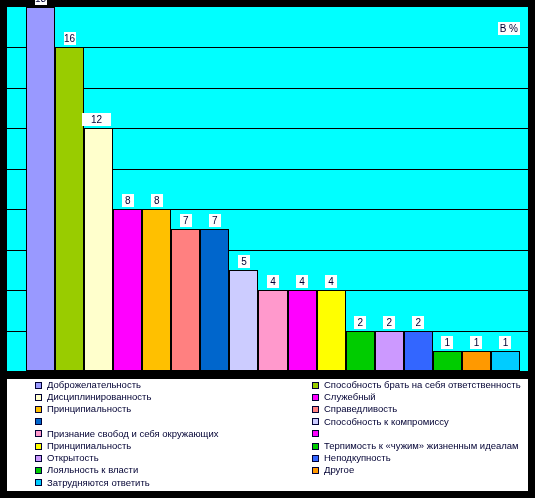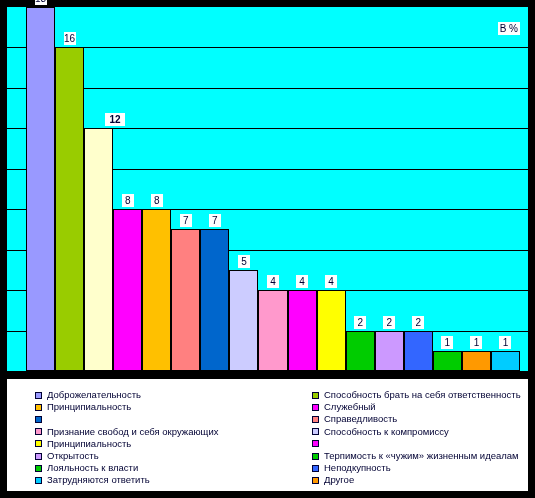--- a/index.html
+++ b/index.html
@@ -96,21 +96,21 @@
     top: 378px;
     width: 523px;
     height: 114px;
     background: #FFFFFF;
     border: 1px solid #000000;
     box-sizing: border-box;
   }
 
   .legend-col {
     position: absolute;
-    top: 10px;
+    top: 0;
   }
   #legend-col-left  { left: 28px;  width: 240px; }
   #legend-col-right { left: 305px; width: 225px; }
 
   .legend-item {
     display: flex;
     align-items: center;
     height: 12.2px;
     white-space: nowrap;
   }
@@ -146,21 +146,21 @@
         <div class="gridline" style="top: 80.8889px;"></div>
         <div class="gridline" style="top: 40.4444px;"></div>
       </div>
 
     <div id="bars-layer">
         <div class="bar" style="left: 19px; width: 29.0588px; height: 364px; background: rgb(153, 153, 255);"></div>
         <div class="bar-value" style="left: 27.5294px; width: 12px; top: -15px;">18</div>
         <div class="bar" style="left: 48.0588px; width: 29.0588px; height: 323.556px; background: rgb(153, 204, 0);"></div>
         <div class="bar-value" style="left: 56.5882px; width: 12px; top: 25.4444px;">16</div>
         <div class="bar" style="left: 77.1176px; width: 29.0588px; height: 242.667px; background: rgb(255, 255, 204);"></div>
-        <div class="bar-value" style="left: 98px; width: 20px; top: 106.333px; font-weight: bold;">12</div>
+        <div class="bar-value" style="left: 75px; width: 29px; top: 106.333px;">12</div>
         <div class="bar" style="left: 106.176px; width: 29.0588px; height: 161.778px; background: rgb(255, 0, 255);"></div>
         <div class="bar-value" style="left: 114.706px; width: 12px; top: 187.222px;">8</div>
         <div class="bar" style="left: 135.235px; width: 29.0588px; height: 161.778px; background: rgb(255, 192, 0);"></div>
         <div class="bar-value" style="left: 143.765px; width: 12px; top: 187.222px;">8</div>
         <div class="bar" style="left: 164.294px; width: 29.0588px; height: 141.556px; background: rgb(255, 128, 128);"></div>
         <div class="bar-value" style="left: 172.824px; width: 12px; top: 207.444px;">7</div>
         <div class="bar" style="left: 193.353px; width: 29.0588px; height: 141.556px; background: rgb(0, 102, 204);"></div>
         <div class="bar-value" style="left: 201.882px; width: 12px; top: 207.444px;">7</div>
         <div class="bar" style="left: 222.412px; width: 29.0588px; height: 101.111px; background: rgb(204, 204, 255);"></div>
         <div class="bar-value" style="left: 230.941px; width: 12px; top: 247.889px;">5</div>
@@ -187,20 +187,24 @@
     <div id="axis-unit-label">В %</div>
   </div>
 
   <div id="legend-frame">
     <div class="legend-col" id="legend-col-left">
         <div class="legend-item">
           <span class="legend-swatch" style="background: rgb(153, 153, 255);"></span>
           <span class="legend-label">Доброжелательность</span>
         </div>
         <div class="legend-item">
+          <span class="legend-swatch" style="background: rgb(255, 255, 204);"></span>
+          <span class="legend-label">Дисциплинированность</span>
+        </div>
+        <div class="legend-item">
           <span class="legend-swatch" style="background: rgb(255, 192, 0);"></span>
           <span class="legend-label">Принципиальность</span>
         </div>
         <div class="legend-item">
           <span class="legend-swatch" style="background: rgb(0, 102, 204);"></span>
         </div>
         <div class="legend-item">
           <span class="legend-swatch" style="background: rgb(255, 153, 204);"></span>
           <span class="legend-label">Признание свобод и себя окружающих</span>
         </div>

